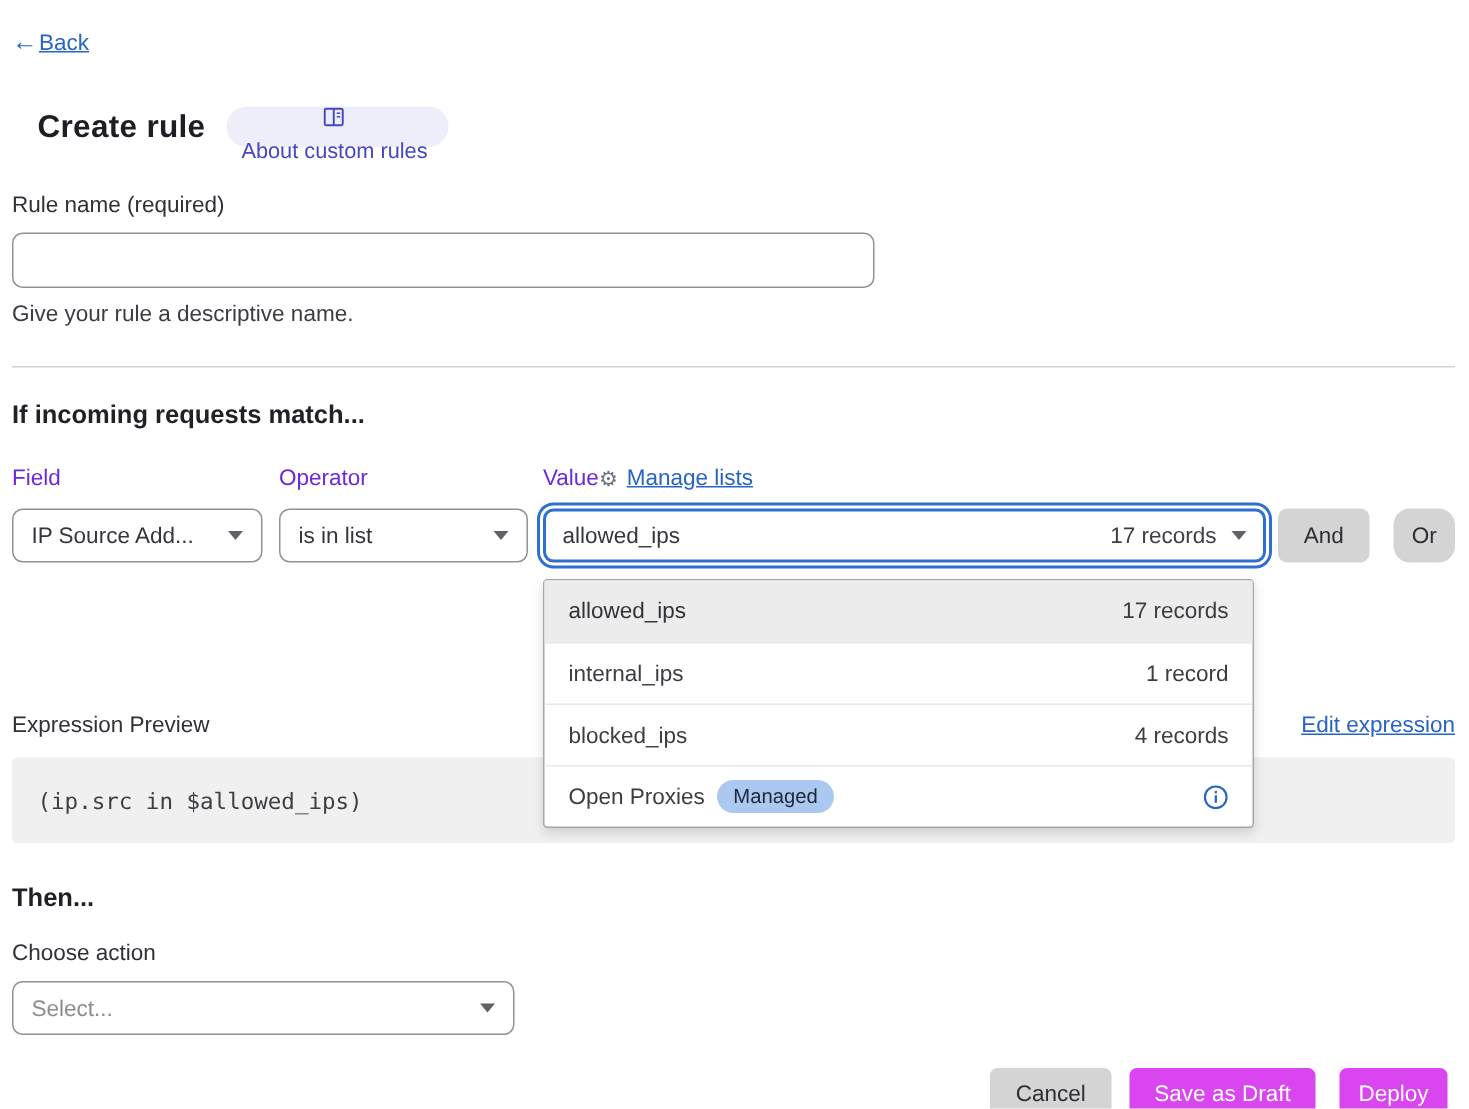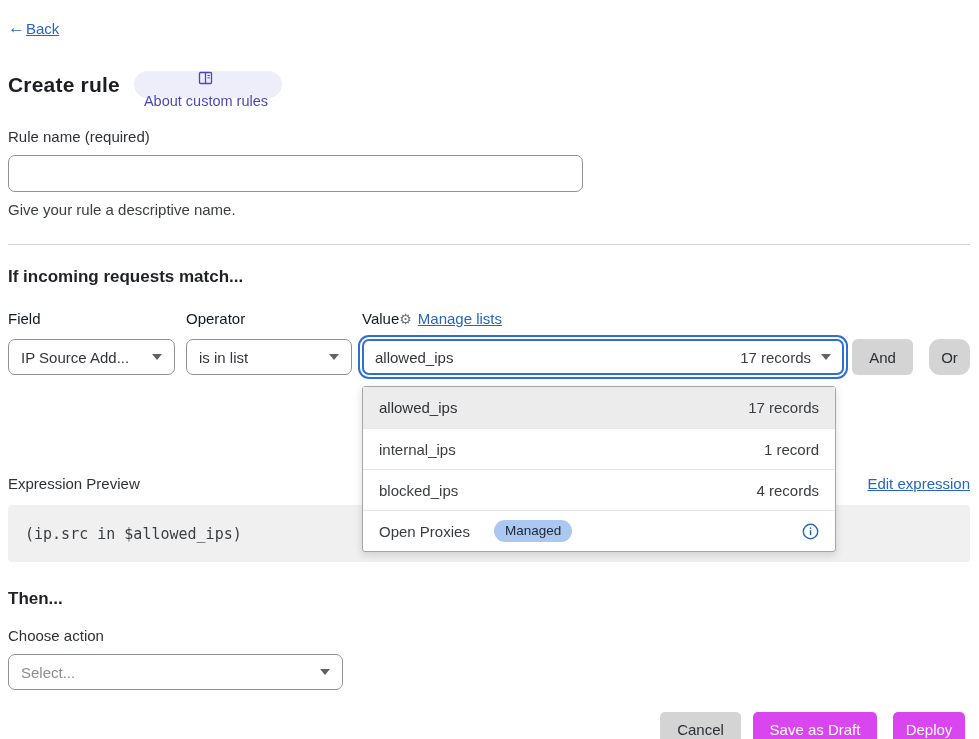--- a/index.html
+++ b/index.html
@@ -13,21 +13,21 @@
   }
   .page { padding: 18px 9px 0 8px; }
 
   
   .back-row { margin-bottom: 33px; }
   a.link { color: #2665c4; text-decoration: underline; cursor: pointer; font-size: 15px; }
   .back-link { display: inline-flex; align-items: center; font-size: 16px; }
   .back-arrow { color: #2665c4; text-decoration: none; font-size: 17px; margin-right: 1px; }
 
   
-  .title-row { display: flex; align-items: center; gap: 14px; margin-bottom: 30px; }
+  .title-row { display: flex; align-items: center; gap: 14px; margin-bottom: 30px; margin-left: 17px; }
   .page-title { font-size: 21px; font-weight: 700; color: #1c1e23; letter-spacing: .2px; }
   .about-badge {
     display: inline-flex; align-items: center; gap: 8px;
     background: #eeedfa; color: #4747c2;
     border-radius: 14px; height: 27px; padding: 0 14px 0 10px;
     font-size: 14.5px; cursor: pointer; flex-direction: column;
   }
   .book-icon { display: inline-flex; }
 
   
@@ -39,21 +39,21 @@
     font-family: "Liberation Sans", sans-serif;
     outline: none; display: block;
   }
   .helper-text { font-size: 15px; color: #3a3d42; margin-top: 9px; }
 
   .divider { border: none; border-top: 1px solid #d4d4d4; margin: 26px 0 0 0; width: 962px; }
 
   
   .section-heading { font-size: 17px; font-weight: 700; color: #1f2126; margin-top: 22px; }
   .cond-row { display: flex; align-items: flex-end; margin-top: 23px; }
-  .col-label { font-size: 15px; color: #0f172a; margin-bottom: 12px; display: block; }
+  .col-label { font-size: 15px; color: #6d28d9; margin-bottom: 12px; display: block; }
   .select {
     height: 36px; border: 1px solid #8f9297; border-radius: 7px;
     background: #fff; display: flex; align-items: center;
     padding: 0 12px; font-size: 15px; color: #33363b; cursor: pointer; justify-content: flex-end;
   }
   .select .sel-text { flex: 1; white-space: nowrap; overflow: hidden; text-overflow: ellipsis; }
   .caret { width: 0; height: 0; border-left: 5px solid transparent; border-right: 5px solid transparent; border-top: 6px solid #5f6368; margin-left: 10px; flex: none; }
   .col-field { width: 167px; }
   .col-operator { width: 166px; margin-left: 11px; }
   .col-value { flex: 1; margin-left: 10px; position: relative; }
@@ -82,21 +82,21 @@
     box-shadow: 0 3px 8px rgba(0,0,0,.14);
     z-index: 20;
   }
   .list-row {
     height: 41px; display: flex; align-items: center; justify-content: space-between;
     padding: 0 16px; font-size: 15px; color: #3a3d42; cursor: pointer;
   }
   .list-row + .list-row { border-top: 1px solid #e7e7e7; }
   .list-row.selected { background: #ececec; color: #2f3237; }
   .list-row .row-count { color: #3a3d42; }
-  .row-left { display: flex; align-items: center; gap: 24px; }
+  .row-left { display: flex; align-items: center; gap: 8px; }
   .managed-badge {
     background: #abc9f0; color: #20293a; border-radius: 12px;
     font-size: 13.5px; padding: 3px 11px; line-height: 1.2;
   }
   .info-icon { display: inline-flex; cursor: pointer; }
 
   
   .expr-label-row { display: flex; justify-content: space-between; align-items: center; margin-top: 100px; }
   .expr-label { font-size: 15px; color: #2e3136; }
   .code-box {

